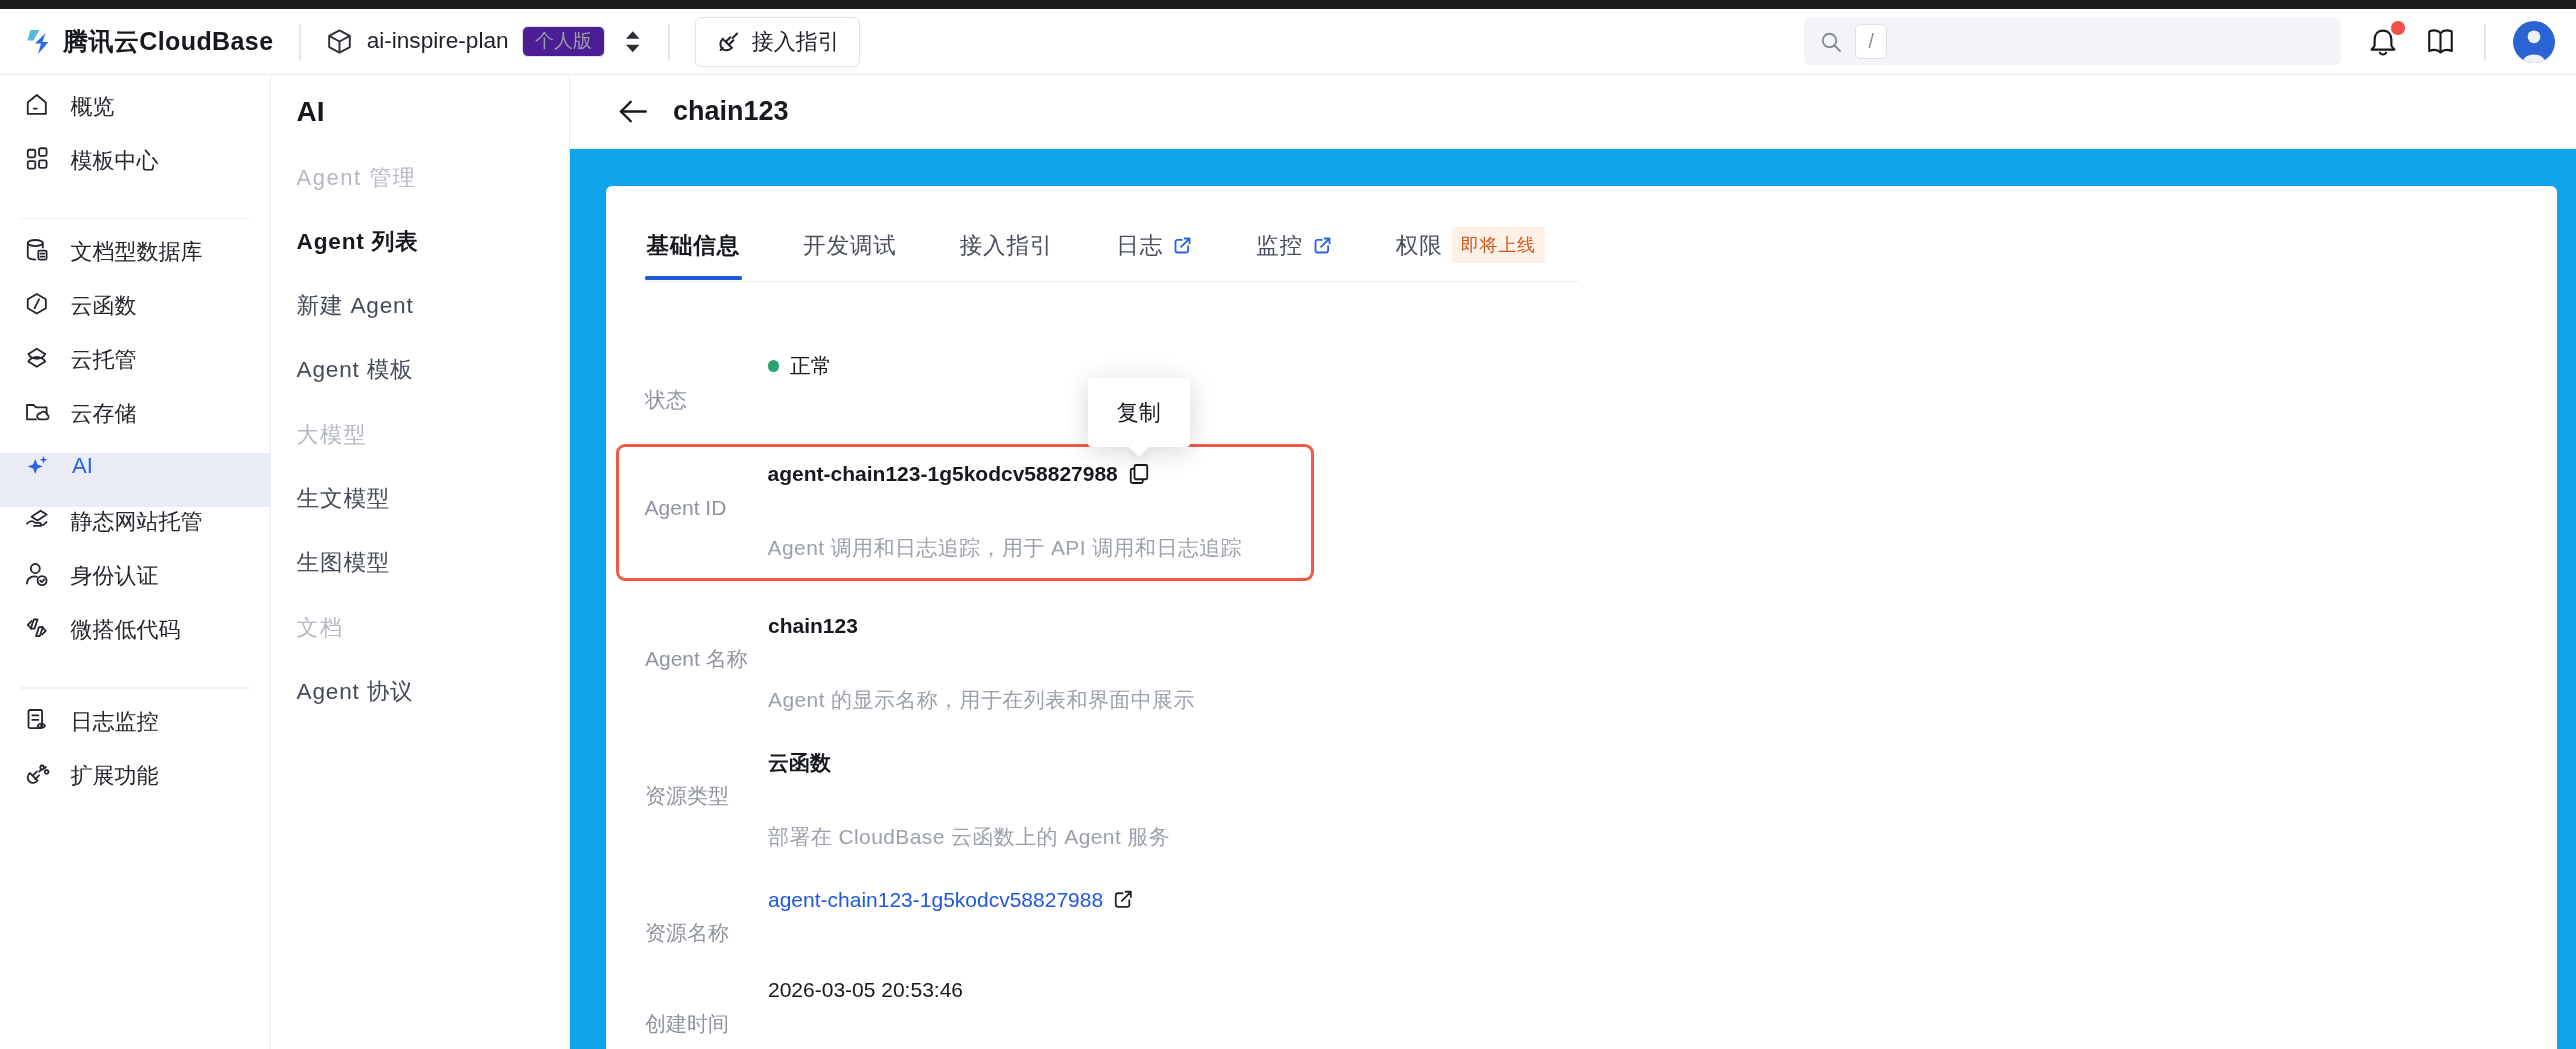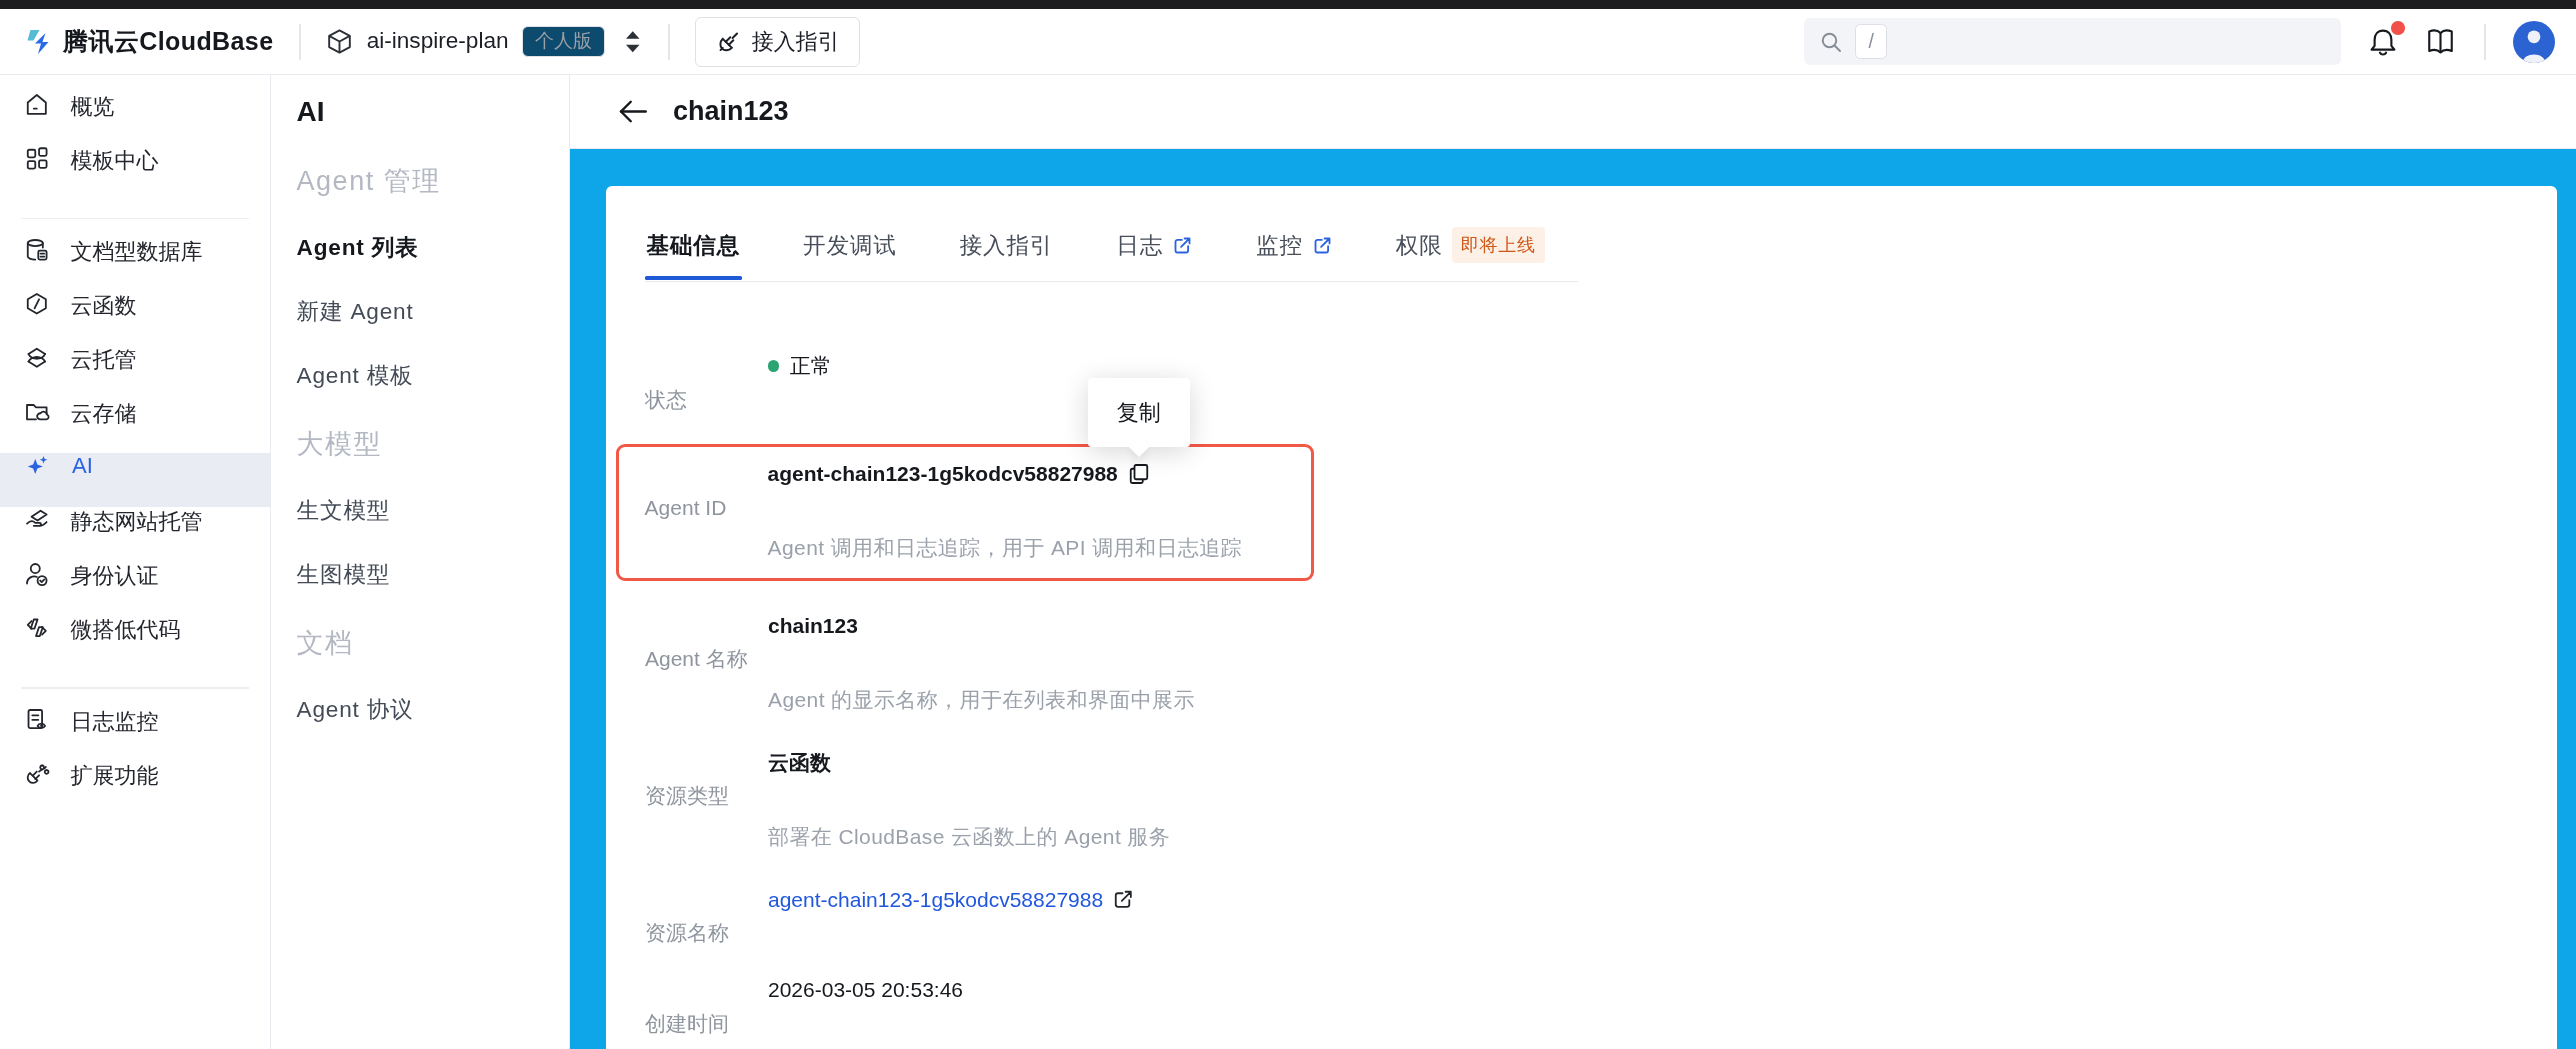--- a/index.html
+++ b/index.html
@@ -19,21 +19,21 @@
     height:66px; background:#fff; border-bottom:1.5px solid #e9ebf0;
     display:flex; align-items:center; padding:0 21px 0 22.6px;
   }
   .brand { display:flex; align-items:center; gap:10.5px; }
   .brand-title { font-size:25px; font-weight:700; color:#15181d; letter-spacing:0.4px; }
   .v-div { width:1.5px; height:36px; background:#e4e6eb; margin:0 25.6px; flex:none; }
   .project { display:flex; align-items:center; gap:13.5px; cursor:pointer; }
   .project-name { font-size:22.6px; color:#1c2026; }
   .plan-badge {
     font-size:19px; color:#9ba0a8; border:1.5px solid #e0e2e8; border-radius:6px;
-    padding:4.5px 12px; line-height:1.1; background:#0c4a6e;
+    padding:4.5px 12px; line-height:1.1; background:#4c1d95;
   }
   .sorter { margin-left:4.5px; }
   .guide-btn {
     display:flex; align-items:center; gap:10.5px; border:1.5px solid #dfe1e7;
     border-radius:6px; padding:9px 19.5px; font-size:22px; color:#1c2026;
     background:#fff; cursor:pointer;
   }
   .nav-right { margin-left:auto; display:flex; align-items:center; gap:25.6px; }
   .searchbox {
     width:537px; height:47px; background:#f3f4f7; border-radius:6px;
@@ -68,21 +68,21 @@
   }
   .side-item.active { background:#e9ecf3; color:#2a62e2; }
   .side-div { height:1.5px; background:#eceef2; margin:18px 21px; }
 
   
   .subpanel {
     width:299px; background:#fff; border-right:1.5px solid #e9ebf0;
     padding:21px 0 0 25.6px; flex:none;
   }
   .subpanel-title { font-size:28px; font-weight:700; color:#15181d; }
-  .group-header { margin-top:35px; font-size:27px; color:#b3b8c2; letter-spacing:1.5px; }
+  .group-header { margin-top:35px; font-size:22px; color:#b3b8c2; letter-spacing:1.5px; }
   .sub-item { margin-top:33px; font-size:22.6px; color:#444b57; cursor:pointer; letter-spacing:0.8px; }
   .sub-item.active { font-weight:700; color:#15181d; }
 
   
   .content { flex:1; display:flex; flex-direction:column; min-width:0; }
   .content-header {
     height:74px; background:#fff; border-bottom:1.5px solid #e9ebf0;
     display:flex; align-items:center; padding-left:47px; gap:24px; flex:none;
   }
   .back-btn { cursor:pointer; }

